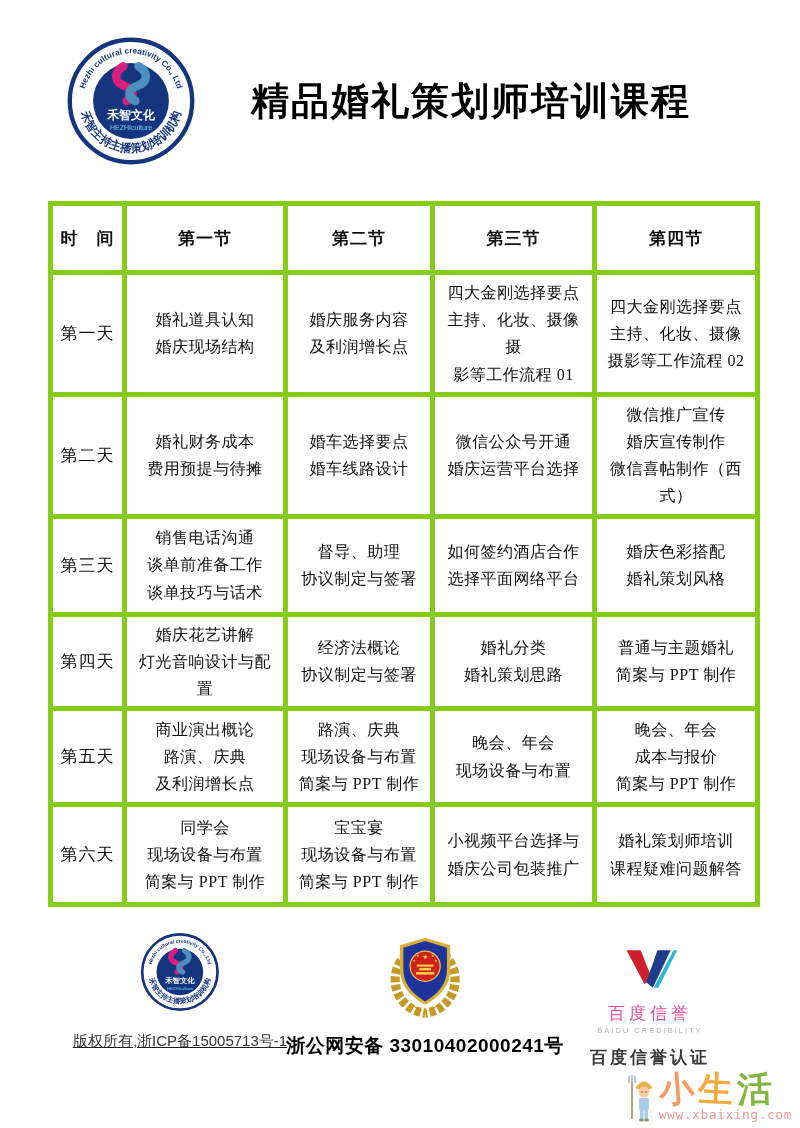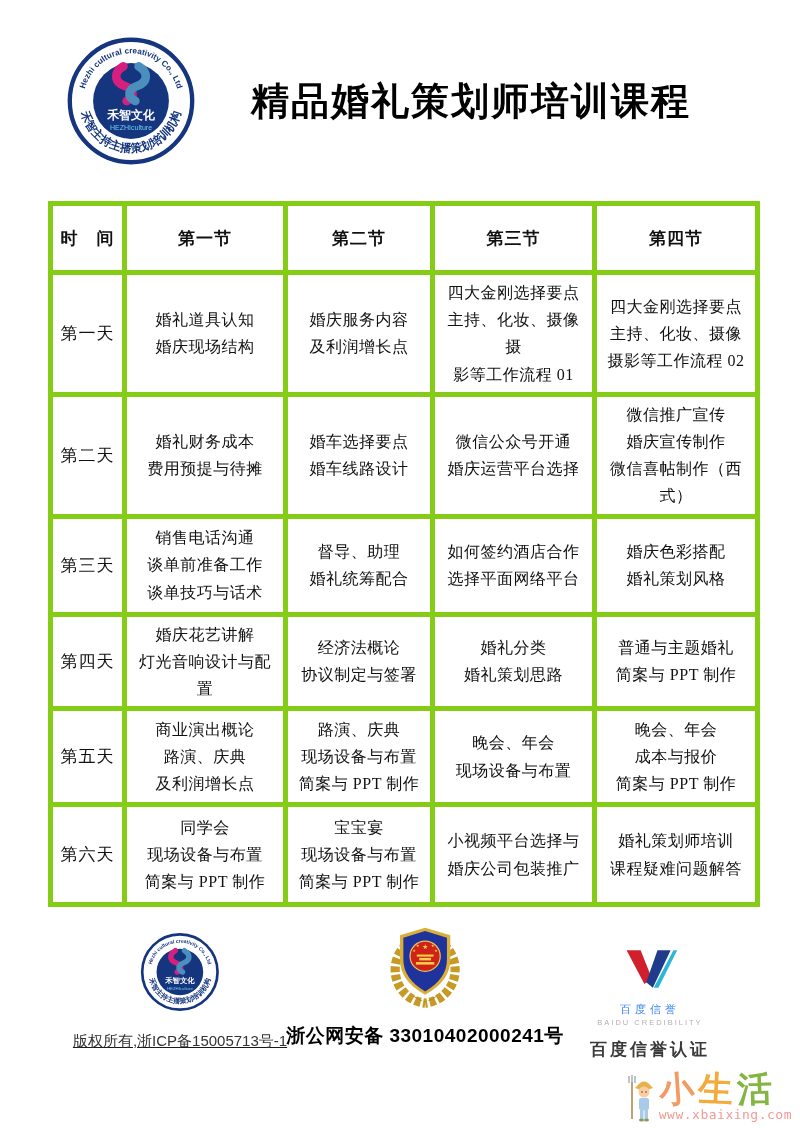--- a/index.html
+++ b/index.html
@@ -30,25 +30,25 @@
   table.course th{font-size:17px;font-weight:bold;letter-spacing:1px;color:#111;}
   td.day{font-size:17px;letter-spacing:1px;color:#111;}
   td.cell{font-size:16px;line-height:1.7;white-space:pre-line;color:#111;letter-spacing:0.5px;}
   tr.hdr{height:69px;}
   tr.r0{height:100px;} tr.r1{height:91px;} tr.r2{height:98px;}
   tr.r3{height:92px;}  tr.r4{height:96px;} tr.r5{height:100px;}
   
   .footer{position:absolute;left:0;top:920px;width:800px;height:160px;}
   .f-col{position:absolute;transform:translateX(-50%);text-align:center;}
   .f-col1{left:180px;top:12px;text-decoration:underline;}
-  .f-col2{left:425px;top:1px;}
+  .f-col2{left:425px;top:11px;}
   .f-col3{left:650px;top:28px;}
   .copyright{margin-top:16px;font-size:15px;color:#333;white-space:nowrap;}
   .police-filing{margin-top:10px;font-size:19px;font-weight:bold;color:#000;white-space:nowrap;letter-spacing:0.5px;}
-  .baidu-cn{margin-top:8px;font-size:11px;color:#3b82f6;letter-spacing:4px;white-space:nowrap;}
+  .baidu-cn{margin-top:8px;font-size:17px;color:#ec4899;letter-spacing:4px;white-space:nowrap;}
   .baidu-en{margin-top:1px;font-size:7.5px;color:#b0b0b0;letter-spacing:2px;white-space:nowrap;}
   .baidu-cert{margin-top:11px;font-size:17px;font-weight:bold;color:#3a3a3a;letter-spacing:3px;white-space:nowrap;}
   
   .watermark{position:absolute;right:8px;bottom:6px;display:flex;align-items:flex-end;gap:3px;}
   .wm-text{display:flex;flex-direction:column;align-items:flex-start;}
   .wm-name{font-size:35px;font-weight:bold;line-height:0.95;font-family:"DejaVu Serif","Liberation Serif",serif;}
   .wm-name span{display:inline-block;margin-right:4px;}
   .wm-c0{color:#f19b63;transform:rotate(-4deg);}
   .wm-c1{color:#f2ab3c;transform:rotate(3deg);}
   .wm-c2{color:#84b542;transform:rotate(-2deg);}
@@ -164,21 +164,21 @@
     <td class="cell">微信推广宣传
 婚庆宣传制作
 微信喜帖制作（西式）</td>
   </tr>
   <tr class="r2">
     <td class="day">第三天</td>
     <td class="cell">销售电话沟通
 谈单前准备工作
 谈单技巧与话术</td>
     <td class="cell">督导、助理
-婚礼统筹配合</td>
+协议制定与签署</td>
     <td class="cell">如何签约酒店合作
 选择平面网络平台</td>
     <td class="cell">婚庆色彩搭配
 婚礼策划风格</td>
   </tr>
   <tr class="r3">
     <td class="day">第四天</td>
     <td class="cell">婚庆花艺讲解
 灯光音响设计与配置</td>
     <td class="cell">经济法概论

